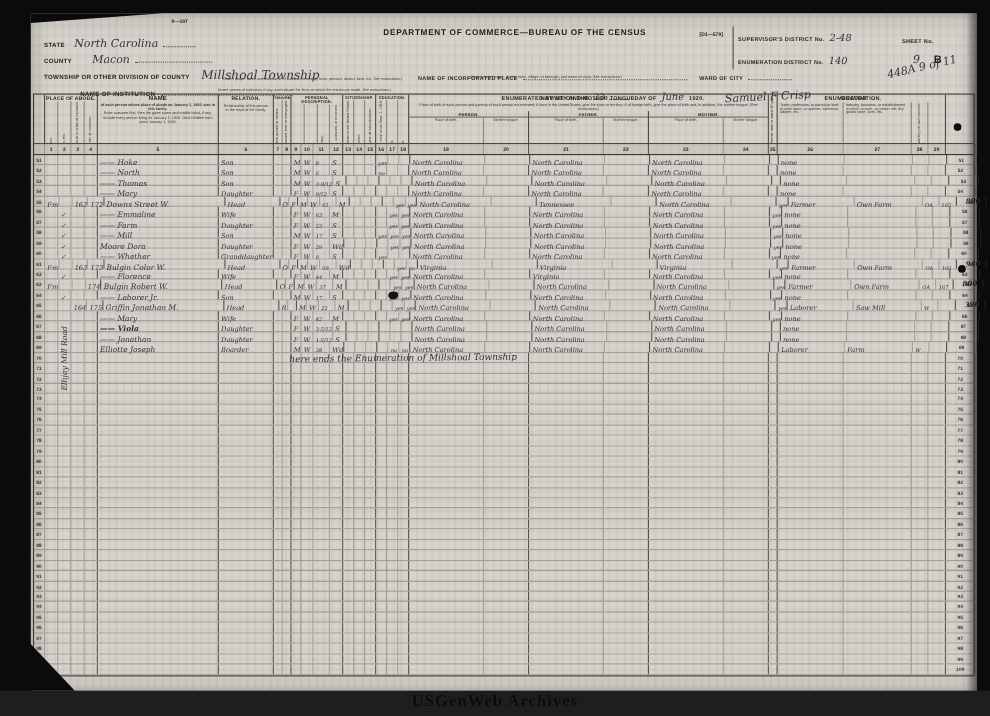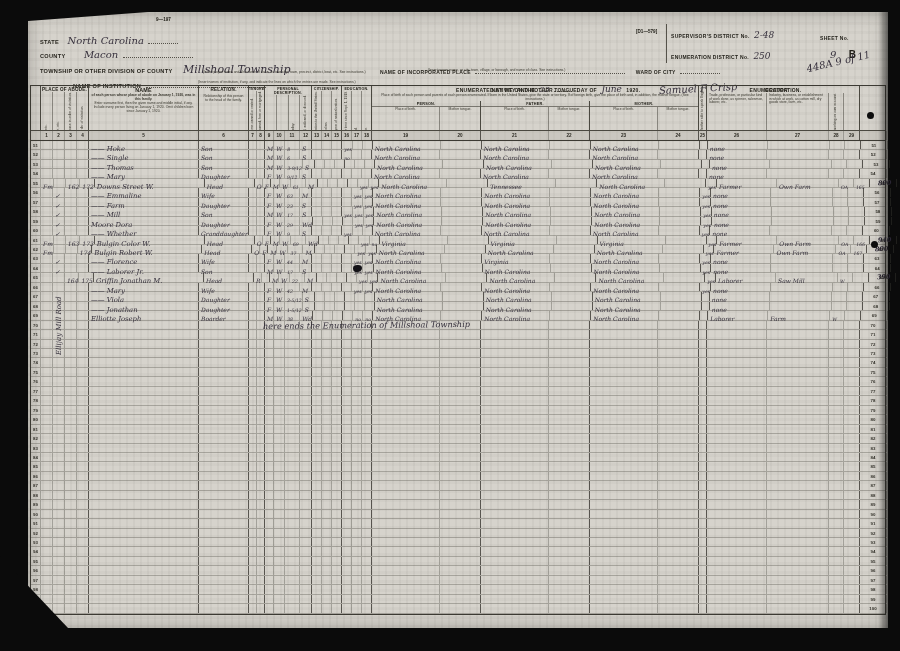--- a/index.html
+++ b/index.html
@@ -50,20 +50,21 @@
   .wedge-tl{position:absolute;left:28px;top:12px;width:0;height:0;border-top:9px solid #0b0b0b;border-right:120px solid transparent;}
   .notehw{position:absolute;font-family:"DejaVu Serif",serif;font-style:italic;color:#342f3b;}
 </style>
 </head>
 <body>
 
 <div class="stage">
   <div class="paper">
 
     <div class="abs p" style="left:128px;top:5px;font-size:4.6px;font-weight:bold;">9—197</div>
+    <div class="abs dept p" style="left:190px;top:13px;width:500px;">DEPARTMENT OF COMMERCE—BUREAU OF THE CENSUS</div>
     <div class="abs p" style="left:608px;top:17px;font-size:4.6px;font-weight:bold;">[D1—579]</div>
 
     <div class="abs" style="left:12px;top:18px;">
       <span class="lbl">STATE</span>
       <span class="hw hwv" style="margin-left:4px;">North Carolina</span>
       <span class="dotted" style="width:30px;"></span>
     </div>
     <div class="abs" style="left:12px;top:32px;">
       <span class="lbl">COUNTY</span>
       <span class="hw hwv" style="margin-left:14px;">Macon</span>
@@ -88,21 +89,21 @@
     </div>
     <div class="abs tiny" style="left:400px;top:56px;width:190px;">(Insert proper name, as city, town, village, or borough, and name of class.  See instructions.)</div>
 
     <div class="abs" style="left:638px;top:12px;border-left:1px solid #55524a;padding-left:4px;">
       <div style="white-space:nowrap;">
         <span class="lbl" style="font-size:5px;">SUPERVISOR'S DISTRICT No.</span>
         <span class="hw" style="font-size:9px;">2-48</span>
       </div>
       <div style="white-space:nowrap;margin-top:3px;">
         <span class="lbl" style="font-size:5px;">ENUMERATION DISTRICT No.</span>
-        <span class="hw" style="font-size:9px;">250</span>
+        <span class="hw" style="font-size:9px;">140</span>
       </div>
     </div>
     <div class="abs" style="left:792px;top:14px;">
       <span class="lbl" style="font-size:5px;">SHEET No.</span><br>
       <span class="hw" style="font-size:10px;margin-left:10px;">9</span>
       <span class="p" style="font-size:10px;font-weight:bold;margin-left:8px;">B</span>
     </div>
     <div class="abs hw" style="left:778px;top:44px;font-size:10px;transform:rotate(-13deg);white-space:nowrap;">448A  9 of 11</div>
 
     <div class="abs" style="left:428px;top:66px;white-space:nowrap;">
@@ -334,21 +335,21 @@
             <div class="c" style="flex: 0 0 15px;"></div>
             <div class="c hv" style="flex: 0 0 16px;"></div>
             <div class="c rn" style="flex: 0 0 27px;">51</div>
           </div>
           <div class="trow">
             <div class="c rn" style="flex: 0 0 10px;">52</div>
             <div class="c" style="flex: 0 0 12px;"></div>
             <div class="c" style="flex: 0 0 12px;"></div>
             <div class="c" style="flex: 0 0 12px;"></div>
             <div class="c hv" style="flex: 0 0 12px;"></div>
-            <div class="c hv" style="flex: 0 0 110px;"><span class="cellhw big">—— Single</span></div>
+            <div class="c hv" style="flex: 0 0 110px;"><span class="cellhw big">—— North</span></div>
             <div class="c hv" style="flex: 0 0 50px;"><span class="cellhw">Son</span></div>
             <div class="c" style="flex: 0 0 8px;"></div>
             <div class="c hv" style="flex: 0 0 8px;"></div>
             <div class="c" style="flex: 0 0 9px;"><span class="cellhw">M</span></div>
             <div class="c" style="flex: 0 0 11px;"><span class="cellhw">W</span></div>
             <div class="c" style="flex: 0 0 15px;"><span class="cellhw" style="font-size: 4.6px;">6</span></div>
             <div class="c hv" style="flex: 0 0 12px;"><span class="cellhw">S</span></div>
             <div class="c" style="flex: 0 0 10px;"></div>
             <div class="c" style="flex: 0 0 10px;"></div>
             <div class="c hv" style="flex: 0 0 10px;"></div>
@@ -659,20 +660,53 @@
             <div class="c" style="flex: 0 0 68px;"><span class="cellhw">Virginia</span></div>
             <div class="c hv" style="flex: 0 0 41px;"></div>
             <div class="c hv" style="flex: 0 0 8px;"><span class="cellhw" style="font-size: 4.6px;">yes</span></div>
             <div class="c" style="flex: 0 0 60px;"><span class="cellhw">Farmer</span></div>
             <div class="c" style="flex: 0 0 62px;"><span class="cellhw">Own Farm</span></div>
             <div class="c" style="flex: 0 0 15px;"><span class="cellhw" style="font-size: 4.6px;">OA</span></div>
             <div class="c hv" style="flex: 0 0 16px;"><span class="cellhw" style="font-size: 4.6px;">166</span></div>
             <div class="c rn" style="flex: 0 0 27px;">61<span class="mg">940</span></div>
           </div>
           <div class="trow">
+            <div class="c rn" style="flex: 0 0 10px;">63</div>
+            <div class="c" style="flex: 0 0 12px;"></div>
+            <div class="c" style="flex: 0 0 12px;"><span class="cellhw">✓</span></div>
+            <div class="c" style="flex: 0 0 12px;"></div>
+            <div class="c hv" style="flex: 0 0 12px;"></div>
+            <div class="c hv" style="flex: 0 0 110px;"><span class="cellhw big">—— Florence</span></div>
+            <div class="c hv" style="flex: 0 0 50px;"><span class="cellhw">Wife</span></div>
+            <div class="c" style="flex: 0 0 8px;"></div>
+            <div class="c hv" style="flex: 0 0 8px;"></div>
+            <div class="c" style="flex: 0 0 9px;"><span class="cellhw">F</span></div>
+            <div class="c" style="flex: 0 0 11px;"><span class="cellhw">W</span></div>
+            <div class="c" style="flex: 0 0 15px;"><span class="cellhw" style="font-size: 4.6px;">44</span></div>
+            <div class="c hv" style="flex: 0 0 12px;"><span class="cellhw">M</span></div>
+            <div class="c" style="flex: 0 0 10px;"></div>
+            <div class="c" style="flex: 0 0 10px;"></div>
+            <div class="c hv" style="flex: 0 0 10px;"></div>
+            <div class="c" style="flex: 0 0 10px;"></div>
+            <div class="c" style="flex: 0 0 10px;"><span class="cellhw" style="font-size: 4.6px;">yes</span></div>
+            <div class="c hv" style="flex: 0 0 10px;"><span class="cellhw" style="font-size: 4.6px;">yes</span></div>
+            <div class="c" style="flex: 0 0 68px;"><span class="cellhw">North Carolina</span></div>
+            <div class="c hv" style="flex: 0 0 41px;"></div>
+            <div class="c" style="flex: 0 0 68px;"><span class="cellhw">Virginia</span></div>
+            <div class="c hv" style="flex: 0 0 41px;"></div>
+            <div class="c" style="flex: 0 0 68px;"><span class="cellhw">North Carolina</span></div>
+            <div class="c hv" style="flex: 0 0 41px;"></div>
+            <div class="c hv" style="flex: 0 0 8px;"><span class="cellhw" style="font-size: 4.6px;">yes</span></div>
+            <div class="c" style="flex: 0 0 60px;"><span class="cellhw">none</span></div>
+            <div class="c" style="flex: 0 0 62px;"></div>
+            <div class="c" style="flex: 0 0 15px;"></div>
+            <div class="c hv" style="flex: 0 0 16px;"></div>
+            <div class="c rn" style="flex: 0 0 27px;">63</div>
+          </div>
+          <div class="trow">
             <div class="c rn" style="flex: 0 0 10px;">62</div>
             <div class="c" style="flex: 0 0 12px;"><span class="cellhw">Fm</span></div>
             <div class="c" style="flex: 0 0 12px;"></div>
             <div class="c" style="flex: 0 0 12px;"></div>
             <div class="c hv" style="flex: 0 0 12px;"><span class="cellhw">174</span></div>
             <div class="c hv" style="flex: 0 0 110px;"><span class="cellhw big">Bulgin Robert W.</span></div>
             <div class="c hv" style="flex: 0 0 50px;"><span class="cellhw">Head</span></div>
             <div class="c" style="flex: 0 0 8px;"><span class="cellhw">O</span></div>
             <div class="c hv" style="flex: 0 0 8px;"><span class="cellhw">F</span></div>
             <div class="c" style="flex: 0 0 9px;"><span class="cellhw">M</span></div>
@@ -692,53 +726,20 @@
             <div class="c" style="flex: 0 0 68px;"><span class="cellhw">North Carolina</span></div>
             <div class="c hv" style="flex: 0 0 41px;"></div>
             <div class="c hv" style="flex: 0 0 8px;"><span class="cellhw" style="font-size: 4.6px;">yes</span></div>
             <div class="c" style="flex: 0 0 60px;"><span class="cellhw">Farmer</span></div>
             <div class="c" style="flex: 0 0 62px;"><span class="cellhw">Own Farm</span></div>
             <div class="c" style="flex: 0 0 15px;"><span class="cellhw" style="font-size: 4.6px;">OA</span></div>
             <div class="c hv" style="flex: 0 0 16px;"><span class="cellhw" style="font-size: 4.6px;">167</span></div>
             <div class="c rn" style="flex: 0 0 27px;">62<span class="mg">800</span></div>
           </div>
           <div class="trow">
-            <div class="c rn" style="flex: 0 0 10px;">63</div>
-            <div class="c" style="flex: 0 0 12px;"></div>
-            <div class="c" style="flex: 0 0 12px;"><span class="cellhw">✓</span></div>
-            <div class="c" style="flex: 0 0 12px;"></div>
-            <div class="c hv" style="flex: 0 0 12px;"></div>
-            <div class="c hv" style="flex: 0 0 110px;"><span class="cellhw big">—— Florence</span></div>
-            <div class="c hv" style="flex: 0 0 50px;"><span class="cellhw">Wife</span></div>
-            <div class="c" style="flex: 0 0 8px;"></div>
-            <div class="c hv" style="flex: 0 0 8px;"></div>
-            <div class="c" style="flex: 0 0 9px;"><span class="cellhw">F</span></div>
-            <div class="c" style="flex: 0 0 11px;"><span class="cellhw">W</span></div>
-            <div class="c" style="flex: 0 0 15px;"><span class="cellhw" style="font-size: 4.6px;">44</span></div>
-            <div class="c hv" style="flex: 0 0 12px;"><span class="cellhw">M</span></div>
-            <div class="c" style="flex: 0 0 10px;"></div>
-            <div class="c" style="flex: 0 0 10px;"></div>
-            <div class="c hv" style="flex: 0 0 10px;"></div>
-            <div class="c" style="flex: 0 0 10px;"></div>
-            <div class="c" style="flex: 0 0 10px;"><span class="cellhw" style="font-size: 4.6px;">yes</span></div>
-            <div class="c hv" style="flex: 0 0 10px;"><span class="cellhw" style="font-size: 4.6px;">yes</span></div>
-            <div class="c" style="flex: 0 0 68px;"><span class="cellhw">North Carolina</span></div>
-            <div class="c hv" style="flex: 0 0 41px;"></div>
-            <div class="c" style="flex: 0 0 68px;"><span class="cellhw">Virginia</span></div>
-            <div class="c hv" style="flex: 0 0 41px;"></div>
-            <div class="c" style="flex: 0 0 68px;"><span class="cellhw">North Carolina</span></div>
-            <div class="c hv" style="flex: 0 0 41px;"></div>
-            <div class="c hv" style="flex: 0 0 8px;"><span class="cellhw" style="font-size: 4.6px;">yes</span></div>
-            <div class="c" style="flex: 0 0 60px;"><span class="cellhw">none</span></div>
-            <div class="c" style="flex: 0 0 62px;"></div>
-            <div class="c" style="flex: 0 0 15px;"></div>
-            <div class="c hv" style="flex: 0 0 16px;"></div>
-            <div class="c rn" style="flex: 0 0 27px;">63</div>
-          </div>
-          <div class="trow">
             <div class="c rn" style="flex: 0 0 10px;">64</div>
             <div class="c" style="flex: 0 0 12px;"></div>
             <div class="c" style="flex: 0 0 12px;"><span class="cellhw">✓</span></div>
             <div class="c" style="flex: 0 0 12px;"></div>
             <div class="c hv" style="flex: 0 0 12px;"></div>
             <div class="c hv" style="flex: 0 0 110px;"><span class="cellhw big">—— Laborer Jr.</span></div>
             <div class="c hv" style="flex: 0 0 50px;"><span class="cellhw">Son</span></div>
             <div class="c" style="flex: 0 0 8px;"></div>
             <div class="c hv" style="flex: 0 0 8px;"></div>
             <div class="c" style="flex: 0 0 9px;"><span class="cellhw">M</span></div>
@@ -829,21 +830,21 @@
             <div class="c" style="flex: 0 0 15px;"></div>
             <div class="c hv" style="flex: 0 0 16px;"></div>
             <div class="c rn" style="flex: 0 0 27px;">66</div>
           </div>
           <div class="trow">
             <div class="c rn" style="flex: 0 0 10px;">67</div>
             <div class="c" style="flex: 0 0 12px;"></div>
             <div class="c" style="flex: 0 0 12px;"></div>
             <div class="c" style="flex: 0 0 12px;"></div>
             <div class="c hv" style="flex: 0 0 12px;"></div>
-            <div class="c hv" style="flex: 0 0 110px;"><span class="cellhw big">—— Viola</span></div>
+            <div class="c hv" style="flex: 0 0 110px; font-weight: bold;"><span class="cellhw big">—— Viola</span></div>
             <div class="c hv" style="flex: 0 0 50px;"><span class="cellhw">Daughter</span></div>
             <div class="c" style="flex: 0 0 8px;"></div>
             <div class="c hv" style="flex: 0 0 8px;"></div>
             <div class="c" style="flex: 0 0 9px;"><span class="cellhw">F</span></div>
             <div class="c" style="flex: 0 0 11px;"><span class="cellhw">W</span></div>
             <div class="c" style="flex: 0 0 15px;"><span class="cellhw" style="font-size: 4.6px;">3-5/12</span></div>
             <div class="c hv" style="flex: 0 0 12px;"><span class="cellhw">S</span></div>
             <div class="c" style="flex: 0 0 10px;"></div>
             <div class="c" style="flex: 0 0 10px;"></div>
             <div class="c hv" style="flex: 0 0 10px;"></div>
@@ -1959,13 +1960,16 @@
     </div>
 
     <div class="dot" style="left:839px;top:100px;"></div>
     <div class="dot" style="left:843px;top:229px;"></div>
     <div class="edge-r"></div>
   </div>
 
   <div class="wedge-tl"></div>
   <div class="wedge-bl"></div>
 
+  <div class="botbar">
+    <span>USGenWeb Archives</span>
+  </div>
 </div>
 
 </body></html>

